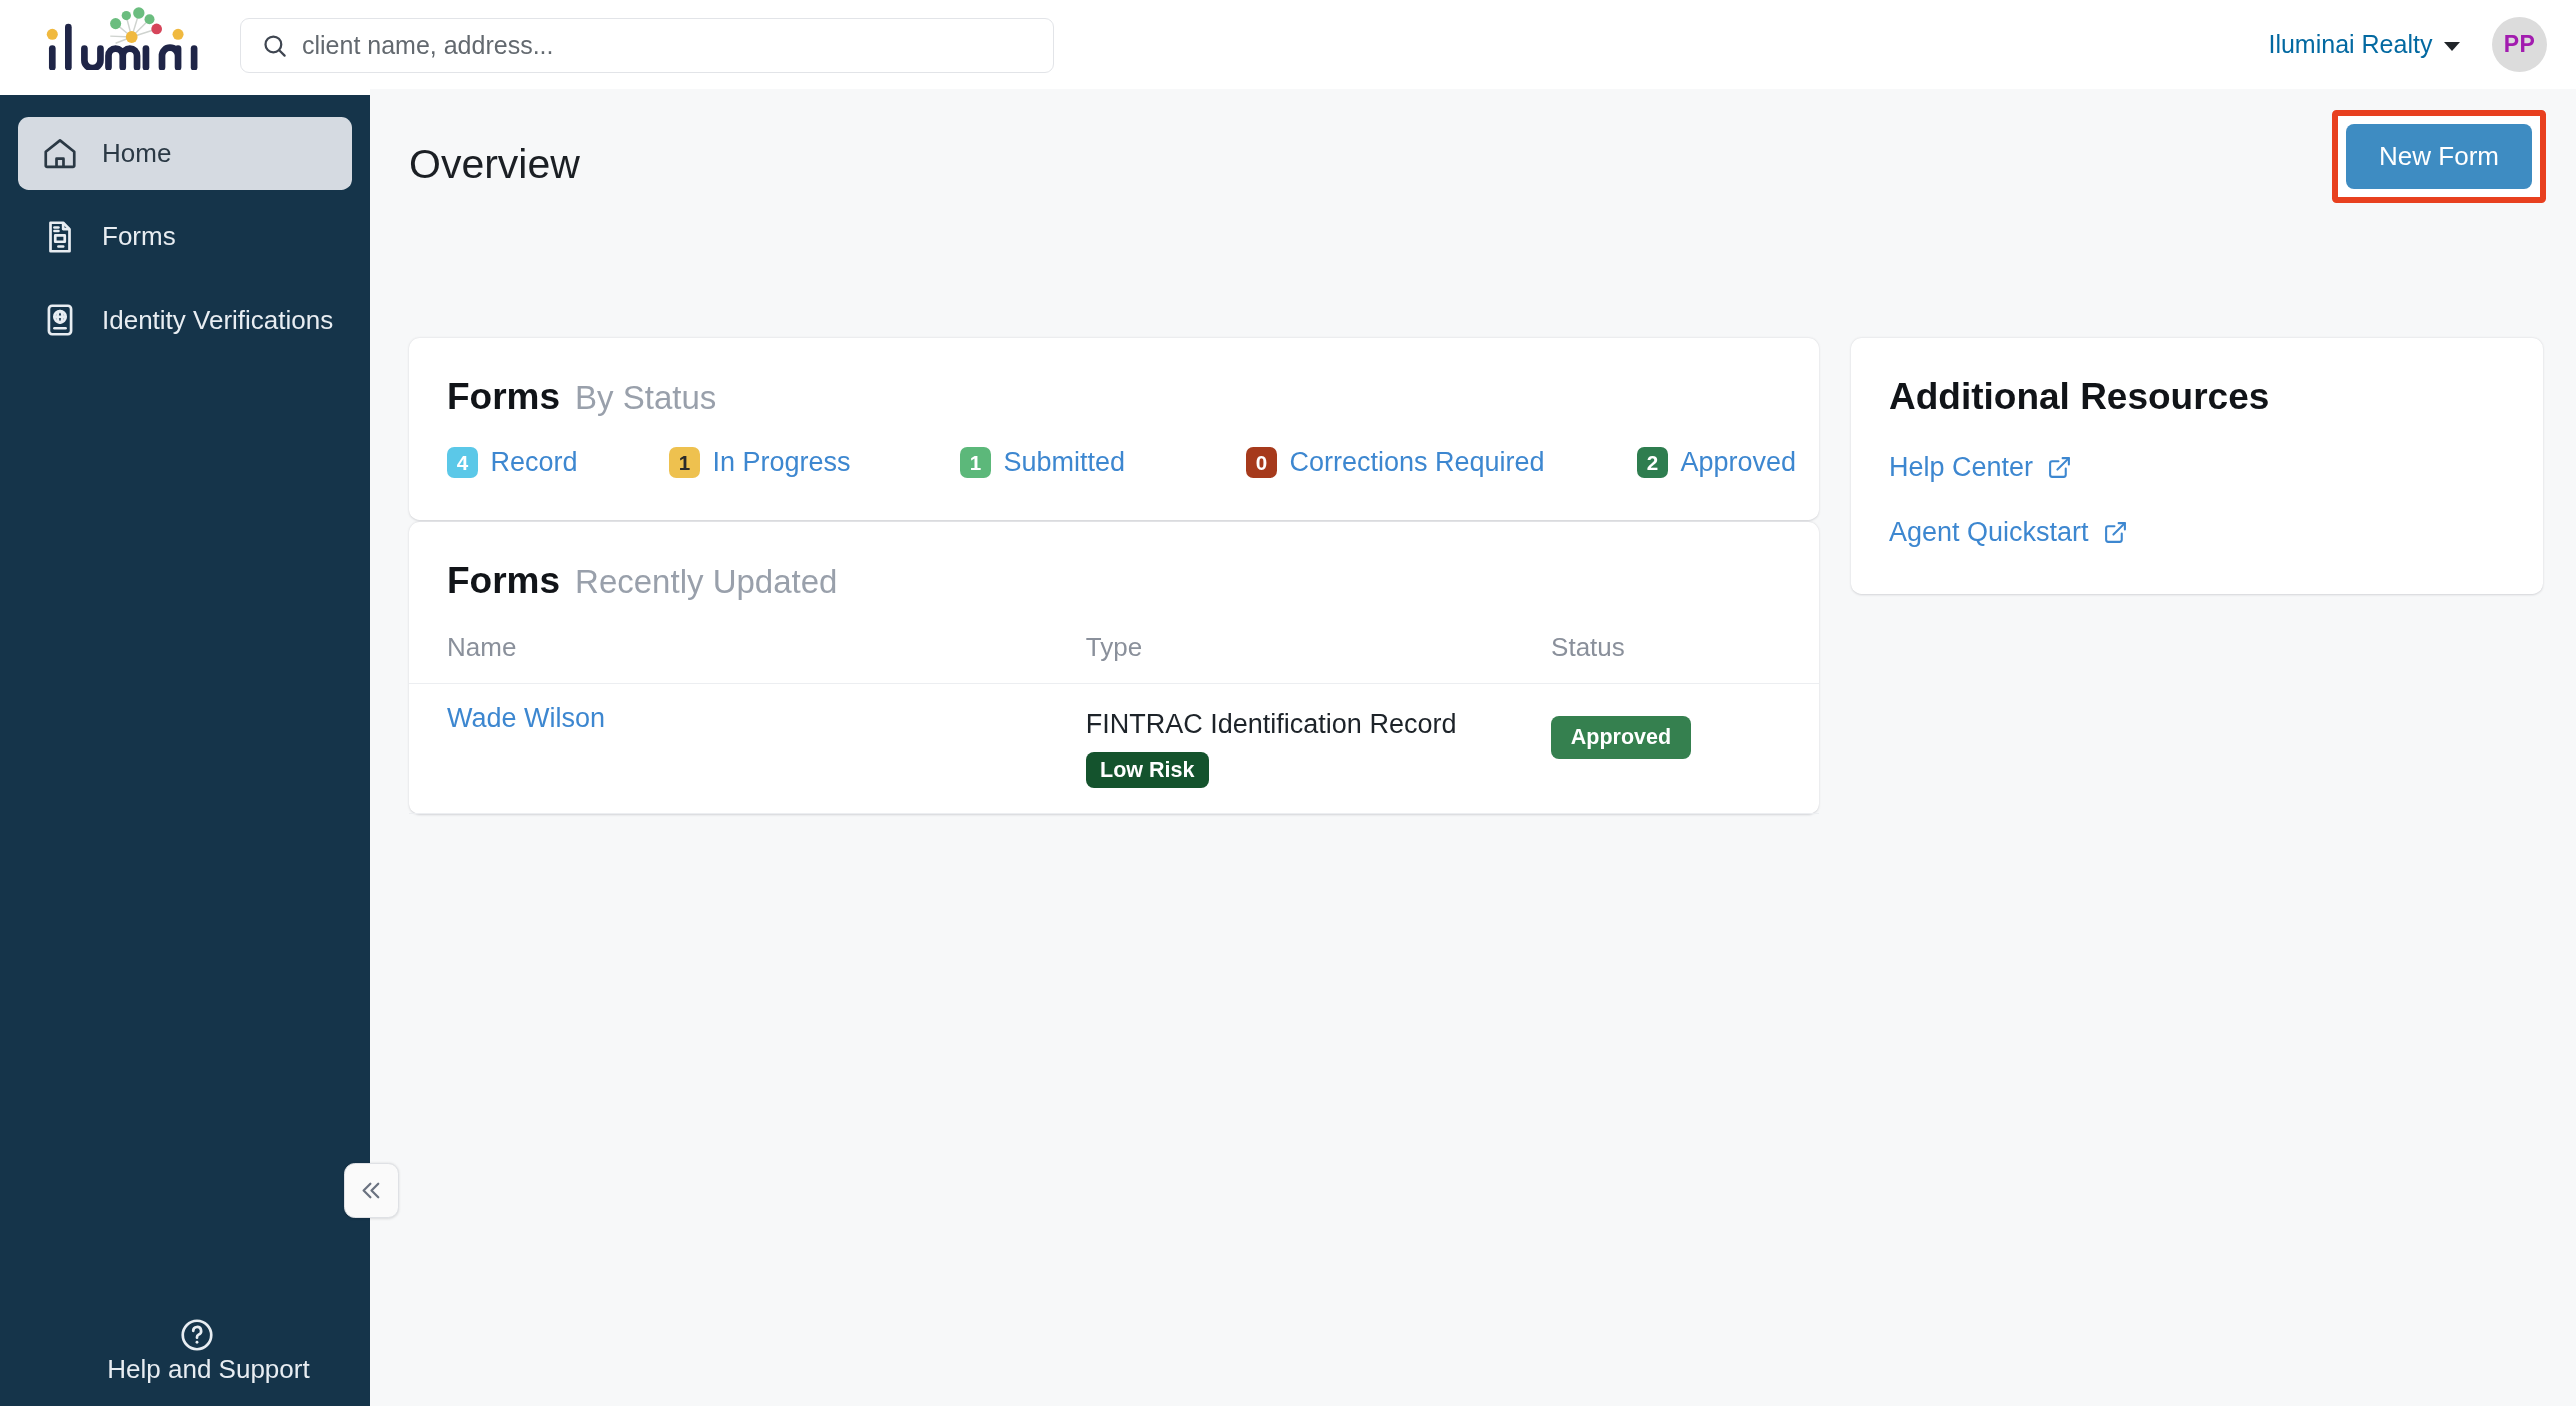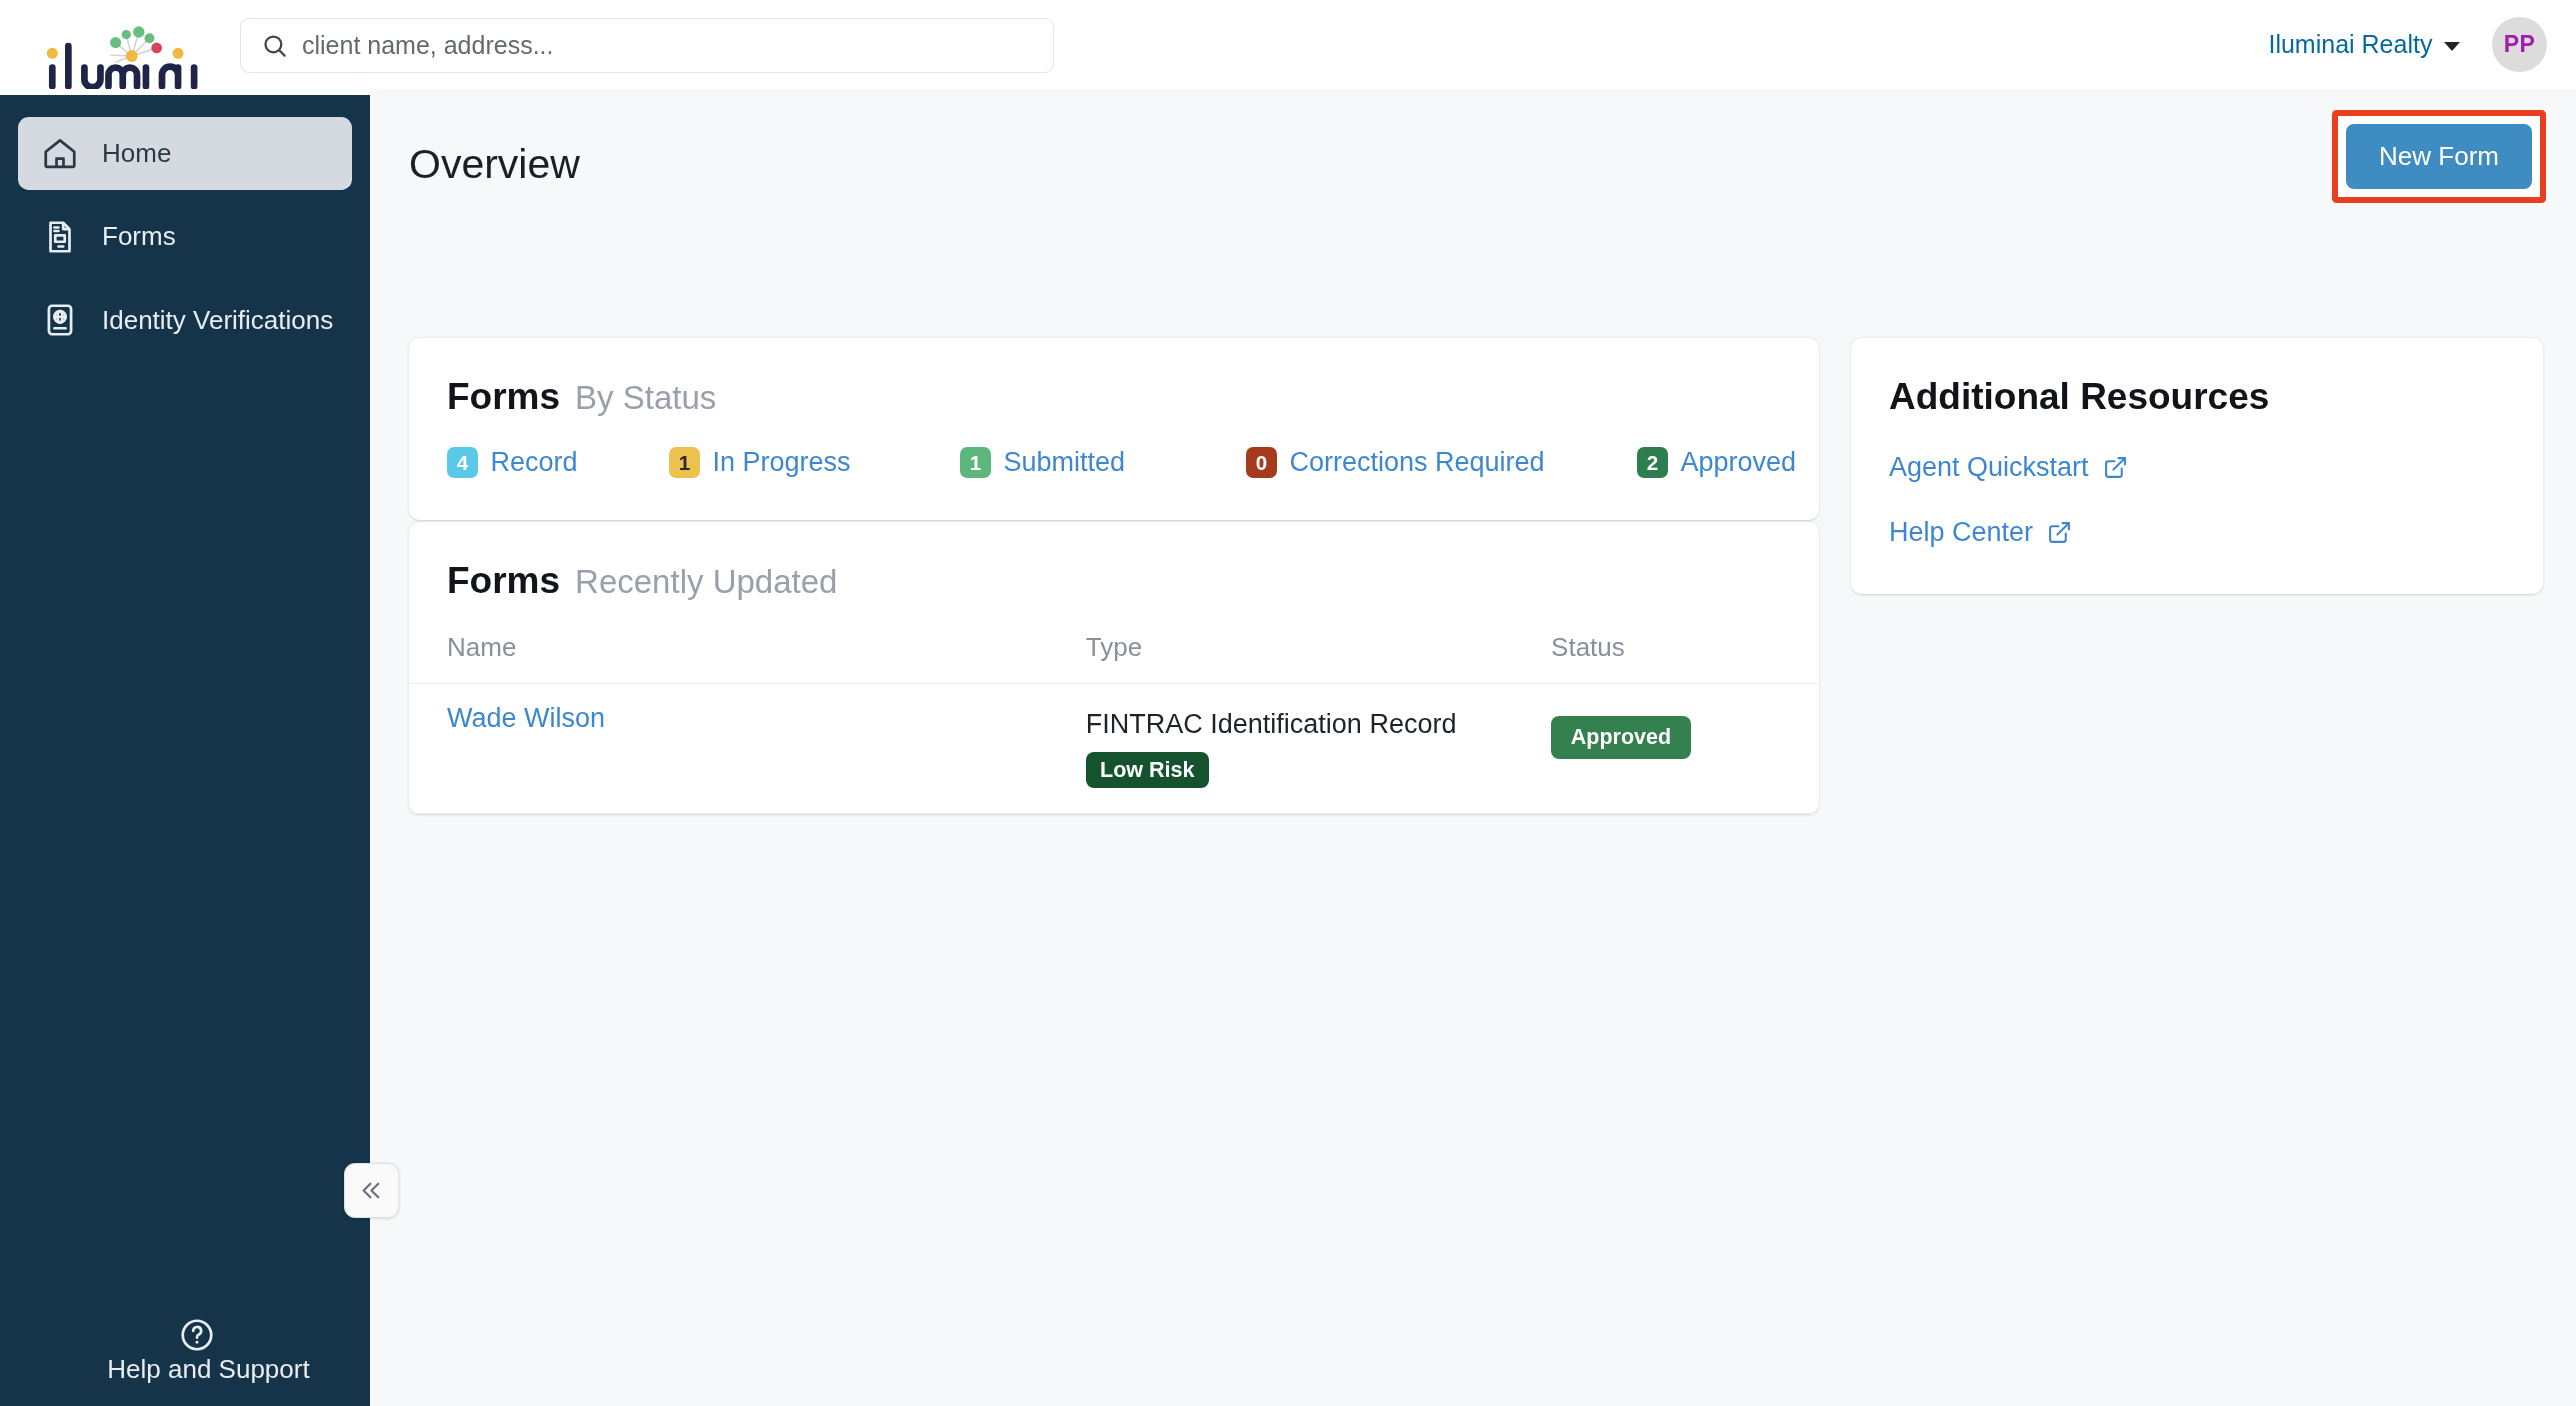--- a/index.html
+++ b/index.html
@@ -8,21 +8,21 @@
     font-family: "Liberation Sans", sans-serif;
     background: #ffffff;
     overflow: hidden;
   }
 
   
   .topbar {
     position: absolute; top: 0; left: 0;
     width: 2576px; height: 89px;
     background: #ffffff;
-    display: flex; align-items: flex-end;
+    display: flex; align-items: flex-start;
     z-index: 30;
   }
   .logo-wrap {
     width: 197px; margin-left: 30px;
     display: flex; align-items: flex-end; justify-content: center;
     position: relative; height: 70px;
   }
   .logo-svg { display:block; }
 
   .search-box {
@@ -366,32 +366,32 @@
           </td>
         </tr>
       </tbody>
     </table>
   </div>
 
   <div class="card card-extra">
     <div class="resources-title">Additional Resources</div>
 
     <div class="res-link">
+      <span>Help Center</span>
+      <svg class="ext-icon" viewBox="0 0 24 24" fill="none" stroke="#3d87d0" stroke-width="2" stroke-linecap="round" stroke-linejoin="round">
+        <path d="M18 13v6a2 2 0 0 1-2 2H5a2 2 0 0 1-2-2V8a2 2 0 0 1 2-2h6"></path>
+        <polyline points="15 3 21 3 21 9"></polyline>
+          <line x1="10" y1="14" x2="21" y2="3"></line>
+      </svg>
+    </div>
+
+    <div class="res-link">
       <span>Agent Quickstart</span>
       <svg class="ext-icon" viewBox="0 0 24 24" fill="none" stroke="#3d87d0" stroke-width="2" stroke-linecap="round" stroke-linejoin="round">
         <path d="M18 13v6a2 2 0 0 1-2 2H5a2 2 0 0 1-2-2V8a2 2 0 0 1 2-2h6"></path>
         <polyline points="15 3 21 3 21 9"></polyline>
           <line x1="10" y1="14" x2="21" y2="3"></line>
       </svg>
     </div>
-
-    <div class="res-link">
-      <span>Help Center</span>
-      <svg class="ext-icon" viewBox="0 0 24 24" fill="none" stroke="#3d87d0" stroke-width="2" stroke-linecap="round" stroke-linejoin="round">
-        <path d="M18 13v6a2 2 0 0 1-2 2H5a2 2 0 0 1-2-2V8a2 2 0 0 1 2-2h6"></path>
-        <polyline points="15 3 21 3 21 9"></polyline>
-          <line x1="10" y1="14" x2="21" y2="3"></line>
-      </svg>
-    </div>
   </div>
 
 </div>
 
 
 </body></html>

